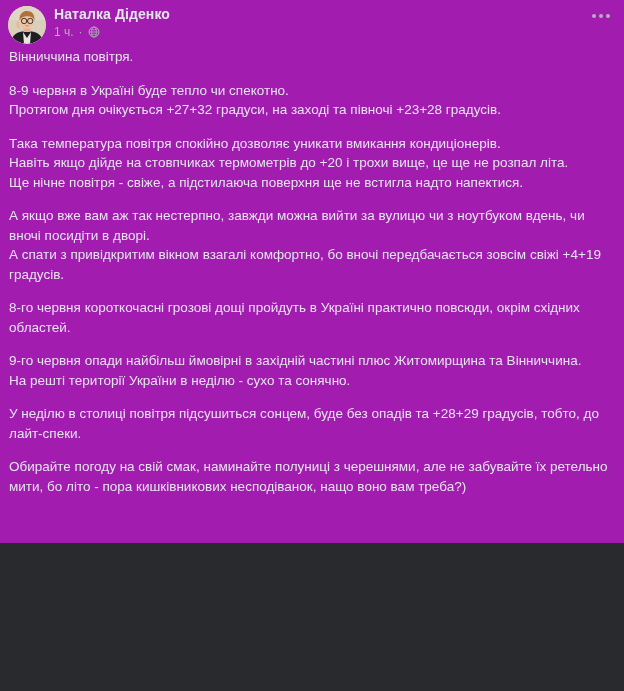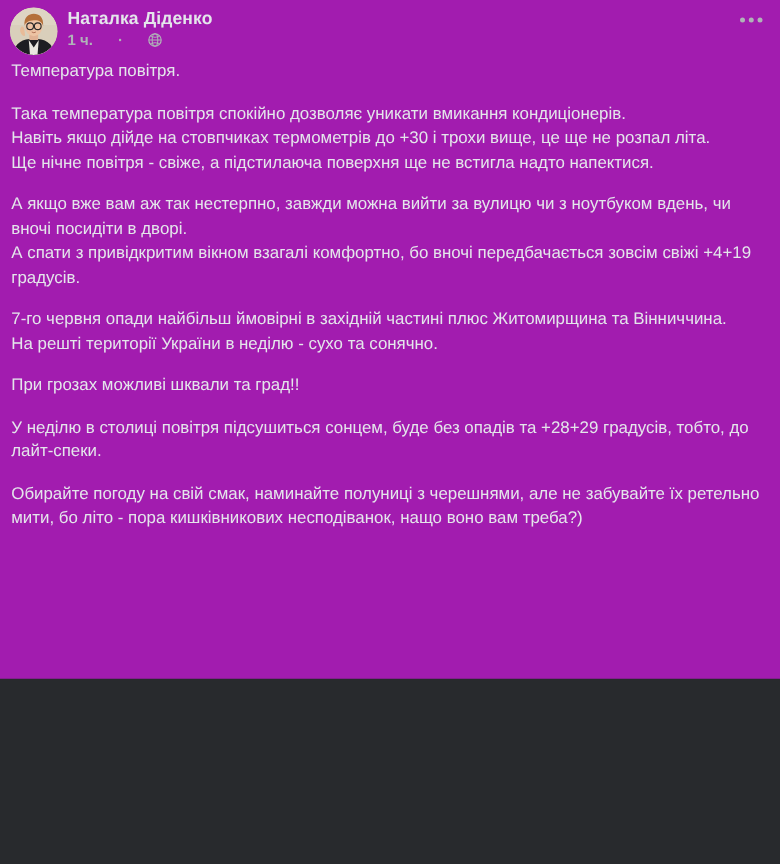--- a/index.html
+++ b/index.html
@@ -53,26 +53,25 @@
   .author-name {
     font-size: 14px;
     font-weight: bold;
     line-height: 18px;
     color: #e4e6eb;
     letter-spacing: 0.1px;
   }
   .meta-line {
     display: flex;
     align-items: center;
-    gap: 20px;
+    gap: 5px;
     font-size: 12px;
     line-height: 16px;
     color: #b0b3b8;
     margin-top: 1px;
-    font-weight: bold;
   }
   .meta-sep { color: #b0b3b8; font-size: 12px; }
   .globe-icon { display: inline-block; width: 12px; height: 12px; }
   .globe-icon svg { display: block; }
 
   .menu-btn {
     position: absolute;
     right: 14px;
     top: 14px;
     display: flex;
@@ -159,27 +158,29 @@
     </div>
 
     <div class="menu-btn">
       <span></span>
       <span></span>
       <span></span>
     </div>
   </div>
 
   <div class="post-body">
-    <p class="para">Температура повітря.</p>
+    <p class="para">Вінниччина повітря.</p>
+    <p class="para">8-9 червня в Україні буде тепло чи спекотно.
+Протягом дня очікується +27+32 градуси, на заході та півночі +23+28 градусів.</p>
     <p class="para">Така температура повітря спокійно дозволяє уникати вмикання кондиціонерів.
-Навіть якщо дійде на стовпчиках термометрів до +30 і трохи вище, це ще не розпал літа.
+Навіть якщо дійде на стовпчиках термометрів до +20 і трохи вище, це ще не розпал літа.
 Ще нічне повітря - свіже, а підстилаюча поверхня ще не встигла надто напектися.</p>
     <p class="para">А якщо вже вам аж так нестерпно, завжди можна вийти за вулицю чи з ноутбуком вдень, чи вночі посидіти в дворі.
 А спати з привідкритим вікном взагалі комфортно, бо вночі передбачається зовсім свіжі +4+19 градусів.</p>
-    <p class="para">7-го червня опади найбільш ймовірні в західній частині плюс Житомирщина та Вінниччина.
+    <p class="para">8-го червня короткочасні грозові дощі пройдуть в Україні практично повсюди, окрім східних областей.</p>
+    <p class="para">9-го червня опади найбільш ймовірні в західній частині плюс Житомирщина та Вінниччина.
 На решті території України в неділю - сухо та сонячно.</p>
-    <p class="para">При грозах можливі шквали та град!!</p>
     <p class="para">У неділю в столиці повітря підсушиться сонцем, буде без опадів та +28+29 градусів, тобто, до лайт-спеки.</p>
     <p class="para">Обирайте погоду на свій смак, наминайте полуниці з черешнями, але не забувайте їх ретельно мити, бо літо - пора кишківникових несподіванок, нащо воно вам треба?)</p>
 
   </div>
 
 </div>
 
 </body></html>

